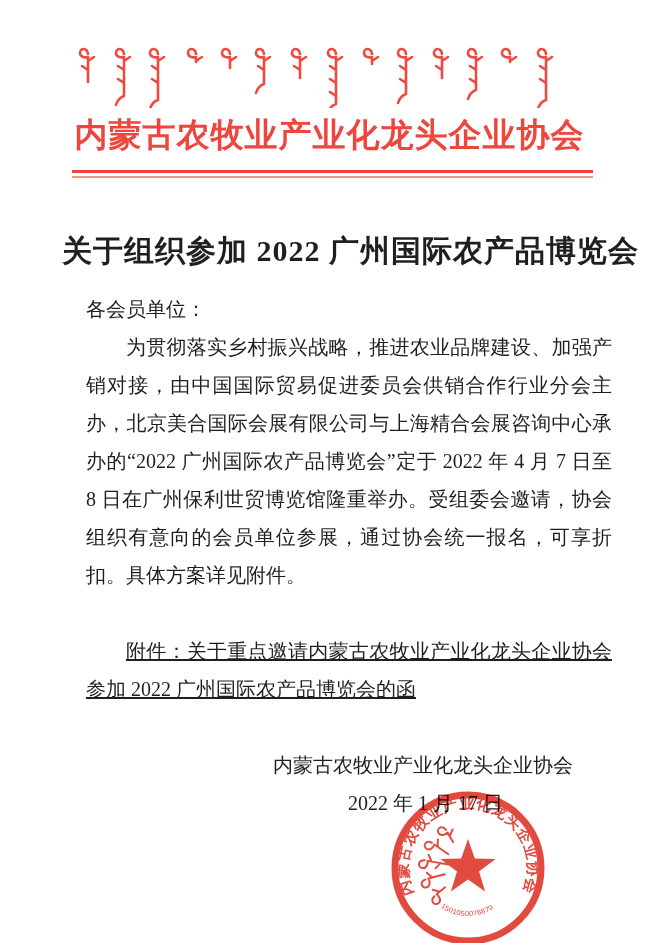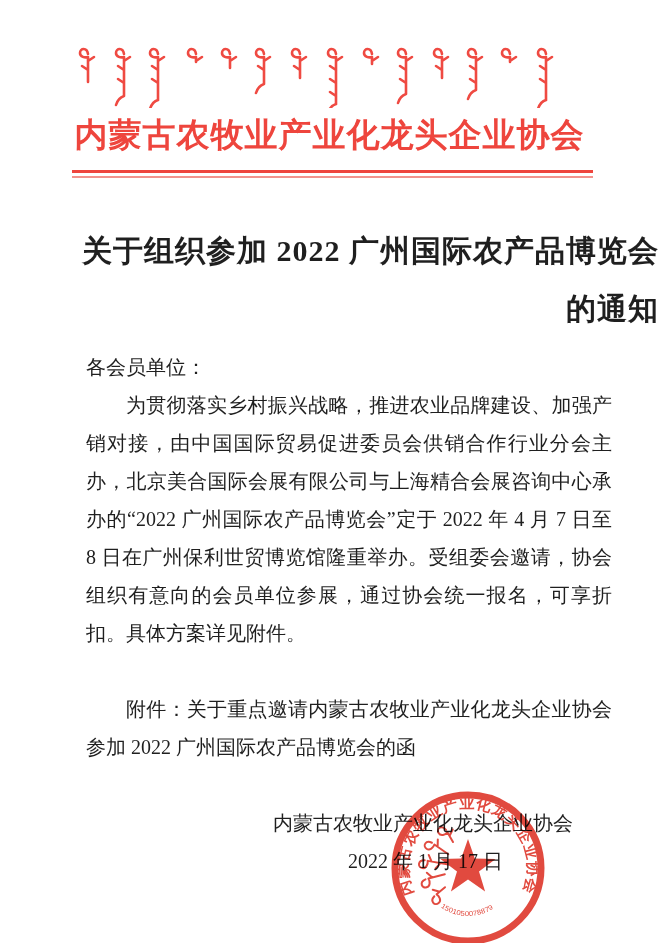--- a/index.html
+++ b/index.html
@@ -26,38 +26,38 @@
   }
   .red-rule {
     margin: 12px 66px 0 72px;
     border-top: 3px solid #ee453d;
     height: 3px;
     border-bottom: 2px solid #f2938d;
   }
   
   .doc-title {
     margin-top: 44px;
-    text-align: right;
+    text-align: center;
     font-size: 30px;
     font-weight: 700;
     line-height: 58px;
     letter-spacing: 1px;
     margin-left: 42px;
   }
   
   .body-text {
     margin: 10px 47px 0 86px;
     font-size: 20px;
     line-height: 38px;
     text-align: justify;
   }
   .body-text p { margin: 0; }
   .salutation { text-indent: 0; }
   .para { text-indent: 2em; }
-  .attachment { margin-top: 38px !important; }
+  .attachment { margin-top: 38px !important; text-decoration: underline; }
   
   .sign-line {
     margin-top: 38px;
     font-size: 20px;
     line-height: 38px;
     text-align: right;
     padding-right: 86px;
   }
   .date-line {
     font-size: 20px;
@@ -107,21 +107,20 @@
         <path d="M 546 8 c -1 -7 -8 -6 -8 -1 c 0 4 5 5 8 4 L 546 54 M 546 15 l 6 -4 M 546 24 l -6 -4 M 546 37 l -6 -4 M 546 54 q -6 2 -8 9"></path>
       </g>
   </svg>
 
   <div class="org-name">内蒙古农牧业产业化龙头企业协会</div>
 
   <div class="red-rule"></div>
 
   <div class="doc-title">
     <div>关于组织参加 2022 广州国际农产品博览会</div>
-    <div>的通知</div>
   </div>
 
   <div class="body-text">
     <p class="salutation">各会员单位：</p>
     <p class="para">为贯彻落实乡村振兴战略，推进农业品牌建设、加强产销对接，由中国国际贸易促进委员会供销合作行业分会主办，北京美合国际会展有限公司与上海精合会展咨询中心承办的“2022 广州国际农产品博览会”定于 2022 年 4 月 7 日至 8 日在广州保利世贸博览馆隆重举办。受组委会邀请，协会组织有意向的会员单位参展，通过协会统一报名，可享折扣。具体方案详见附件。</p>
     <p class="para attachment">附件：关于重点邀请内蒙古农牧业产业化龙头企业协会参加 2022 广州国际农产品博览会的函</p>
   </div>
 
   <div class="sign-line">内蒙古农牧业产业化龙头企业协会</div>
   <div class="date-line">2022 年 1 月 17 日</div>

